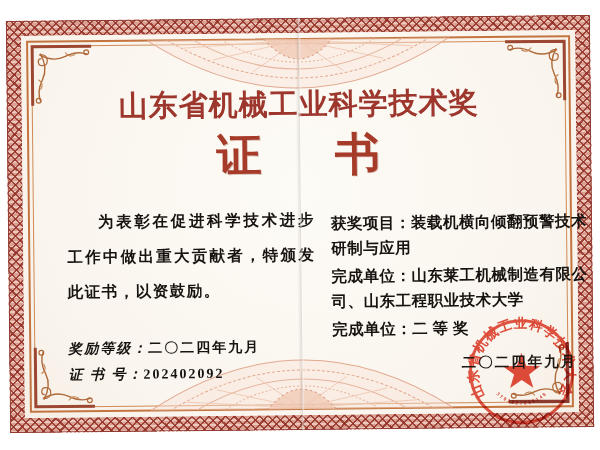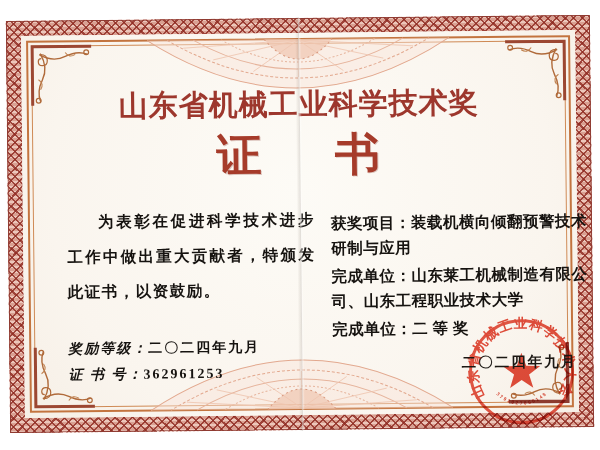--- a/index.html
+++ b/index.html
@@ -123,21 +123,21 @@
 
       <h1 class="award-title">山东省机械工业科学技术奖</h1>
       <h2 class="doc-title">证 书</h2>
 
       <div class="col-left">
         <p class="body-text">为表彰在促进科学技术进步工作中做出重大贡献者，特颁发此证书，以资鼓励。</p>
         <div class="field meta">
           <span class="flabel">奖励等级：</span><span class="fvalue">二〇二四年九月</span>
         </div>
         <div class="field">
-          <span class="flabel">证 书 号：</span><span class="fvalue">362961253</span>
+          <span class="flabel">证 书 号：</span><span class="fvalue">202402092</span>
         </div>
       </div>
 
       <div class="col-right">
         <div class="field">
           <span class="flabel">获奖项目：</span><span class="fvalue">装载机横向倾翻预警技术研制与应用</span>
         </div>
         <div class="field">
           <span class="flabel">完成单位：</span><span class="fvalue">山东莱工机械制造有限公司、山东工程职业技术大学</span>
         </div>

